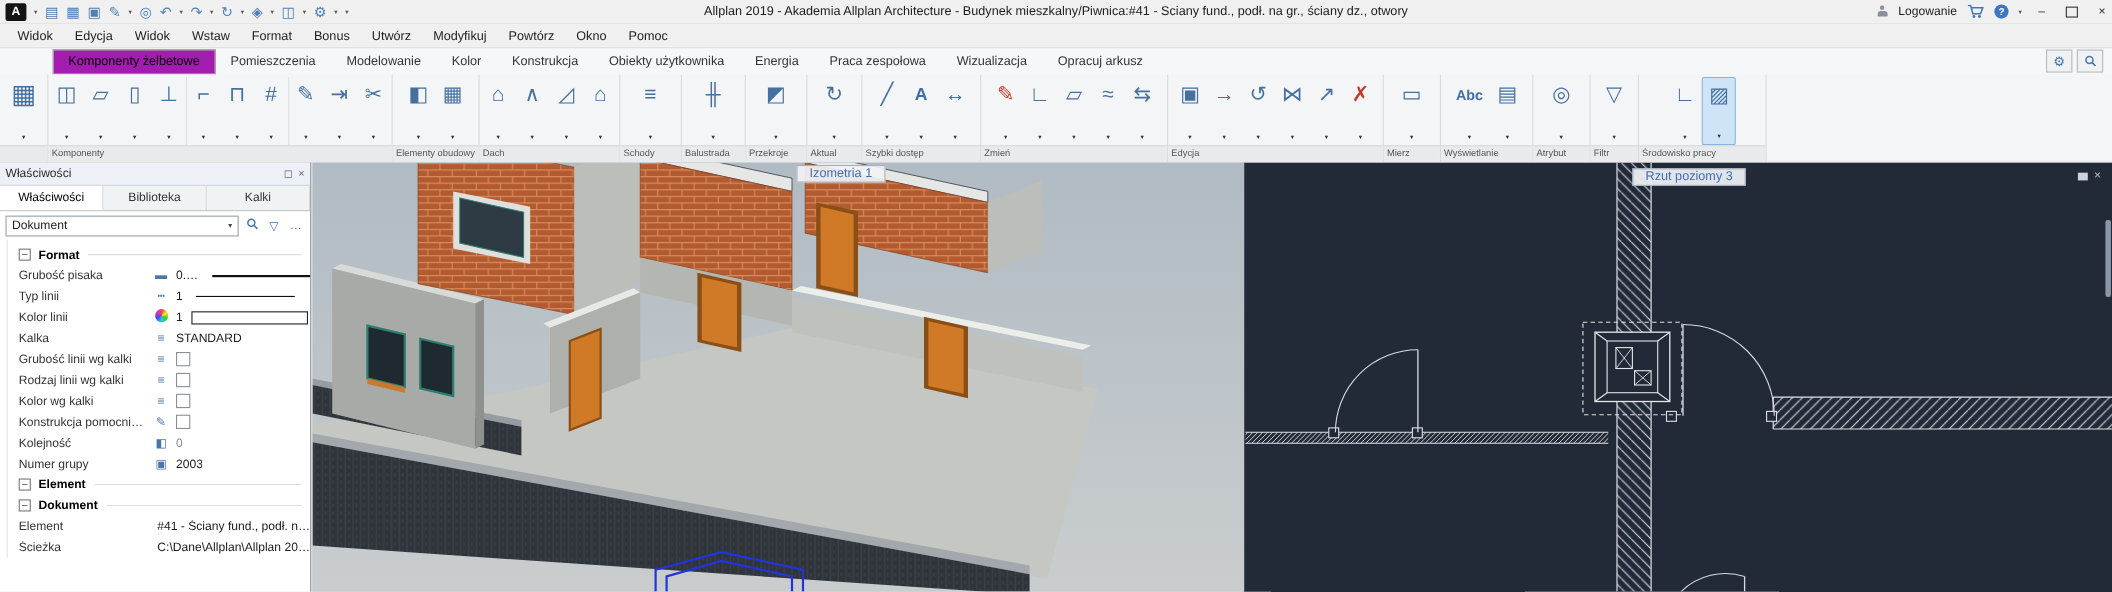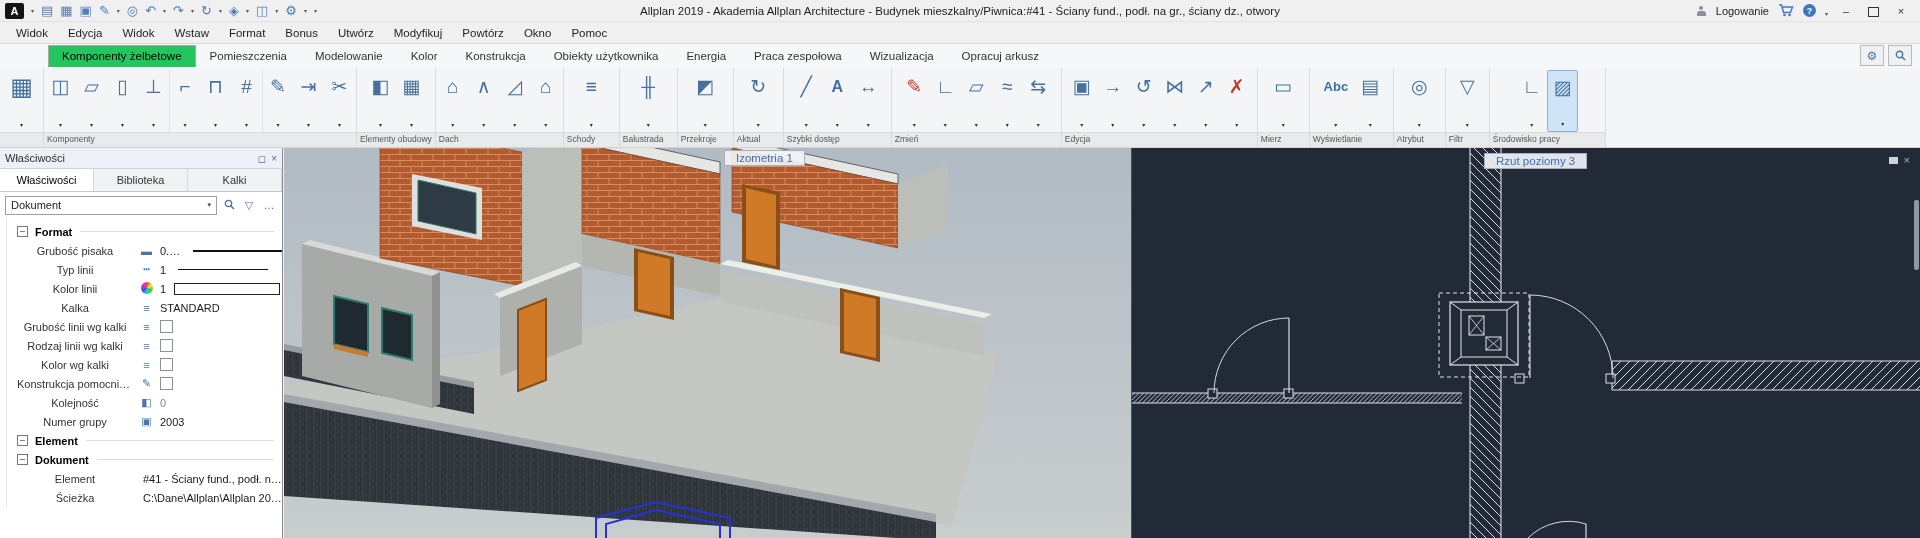--- a/index.html
+++ b/index.html
@@ -8,38 +8,38 @@
   
   .titlebar{position:absolute;left:0;top:0;width:1920px;height:22px;background:#f0f0f0;
             border-bottom:1px solid #e3e3e3;display:flex;align-items:center;box-sizing:border-box}
   .qa{display:flex;align-items:center;gap:7px;padding-left:5px}
   .logo{width:19px;height:16px;background:#141414;color:#fff;font-weight:bold;font-size:11px;
         display:inline-flex;align-items:center;justify-content:center;border-radius:2px}
   .qi{color:#4f7fb5;font-size:13px;line-height:1}
   .ddt{font-size:6px;color:#555}
   .title-center{position:absolute;left:300px;right:300px;text-align:center;font-size:11.5px;color:#1c1c1c;
                 white-space:nowrap;overflow:hidden}
-  .title-right{margin-left:auto;display:flex;align-items:flex-end;gap:9px;padding-right:10px;z-index:2}
+  .title-right{margin-left:auto;display:flex;align-items:center;gap:9px;z-index:2}
   .person{width:11px;height:11px;position:relative;display:inline-block}
   .person::before{content:"";position:absolute;left:3.5px;top:0;width:4px;height:4px;border-radius:50%;background:#8a8f98}
   .person::after{content:"";position:absolute;left:1px;top:5px;width:9px;height:5px;border-radius:3px 3px 0 0;background:#8a8f98}
   .login{font-size:11px;color:#222}
   .help{width:13px;height:13px;border-radius:50%;background:#3f76c0;color:#fff;font-size:9px;font-weight:bold;
         display:inline-flex;align-items:center;justify-content:center}
   .winbtn{font-size:11px;color:#333;width:18px;text-align:center}
   .winrestore{width:9px;height:8px;border:1px solid #333;display:inline-block;margin:0 4px}
   
   .menubar{position:absolute;left:0;top:22px;width:1920px;height:22px;background:#f0f0f0;display:flex;
            align-items:center;padding-left:6px;font-size:11.5px;border-bottom:1px solid #dadada;box-sizing:border-box}
   .mi{padding:3px 10px;color:#1e1e1e}
   
   .tabbar{position:absolute;left:0;top:44px;width:1920px;height:24px;background:#f6f7f8;display:flex;
           align-items:flex-end;padding-left:48px;font-size:11.5px;box-sizing:border-box}
   .tab{padding:4px 13px 5px;color:#333;border:1px solid transparent;white-space:nowrap}
-  .tab.active{background:#22c55e;border-color:#a9a9a9;border-bottom-color:#fff;color:#000}
+  .tab.active{background:#a21caf;border-color:#a9a9a9;border-bottom-color:#fff;color:#000}
   .tab-right{margin-left:auto;display:flex;gap:4px;padding:0 8px 2px 0}
   .tbtn{width:22px;height:19px;border:1px solid #b9b9b9;background:#f0f1f2;display:flex;align-items:center;
         justify-content:center;color:#4a76a8;font-size:12px}
   
   .ribbon{position:absolute;left:0;top:68px;width:1920px;height:80px;background:#f4f5f6;display:flex;
           border-bottom:1px solid #cfd1d3;box-sizing:border-box}
   .rg{display:flex;flex-direction:column;border-right:1px solid #d8dadc;box-sizing:border-box}
   .ri-row{flex:1;display:flex;align-items:stretch;justify-content:center;padding:2px 1px 0}
   .ri{width:31px;display:flex;flex-direction:column;align-items:center;justify-content:space-between;
       padding:7px 0 4px;box-sizing:border-box}
@@ -67,21 +67,21 @@
          padding:0 5px;color:#222;box-sizing:border-box}
   .combo .v{flex:1}
   .combo .c{font-size:7px;color:#444}
   .ficon{width:16px;text-align:center;color:#3f76c0;font-size:11px}
   .plist{padding:4px 0 0 10px;border-left:1px solid #e2e2e2;margin-left:6px}
   .psec{height:19px;display:flex;align-items:center;font-weight:bold;color:#000}
   .psec .box{width:9px;height:9px;border:1px solid #777;margin-right:7px;display:flex;align-items:center;
              justify-content:center;font-size:9px;line-height:7px;color:#333;font-weight:normal}
   .psec .rule{flex:1;height:1px;background:#dcdcdc;margin:0 8px}
   .prow{height:19px;display:flex;align-items:center}
-  .plab{width:116px;text-align:center;color:#333;padding-right:5px;white-space:nowrap;overflow:hidden;
+  .plab{width:116px;text-align:left;color:#333;padding-right:5px;white-space:nowrap;overflow:hidden;
         text-overflow:ellipsis;flex-shrink:0}
   .pic{width:17px;text-align:center;color:#4a76a8;font-size:11px;flex-shrink:0}
   .pval{color:#1a1a1a;padding-left:5px;white-space:nowrap;overflow:hidden;text-overflow:ellipsis}
   .pval.gray{color:#8a8a8a}
   .lineSample{height:2px;background:#111;width:90px;margin-left:12px}
   .lineSample.thin{height:1px}
   .colorbar{width:104px;height:10px;border:1px solid #222;background:#fff;margin-left:8px}
   .cbx{width:11px;height:11px;border:1px solid #8a9099;background:#fff;margin-left:5px}
   .colorwheel{width:12px;height:12px;border-radius:50%;display:inline-block;
               background:conic-gradient(#e44,#ee3,#3c3,#3cc,#35e,#c3c,#e44)}

